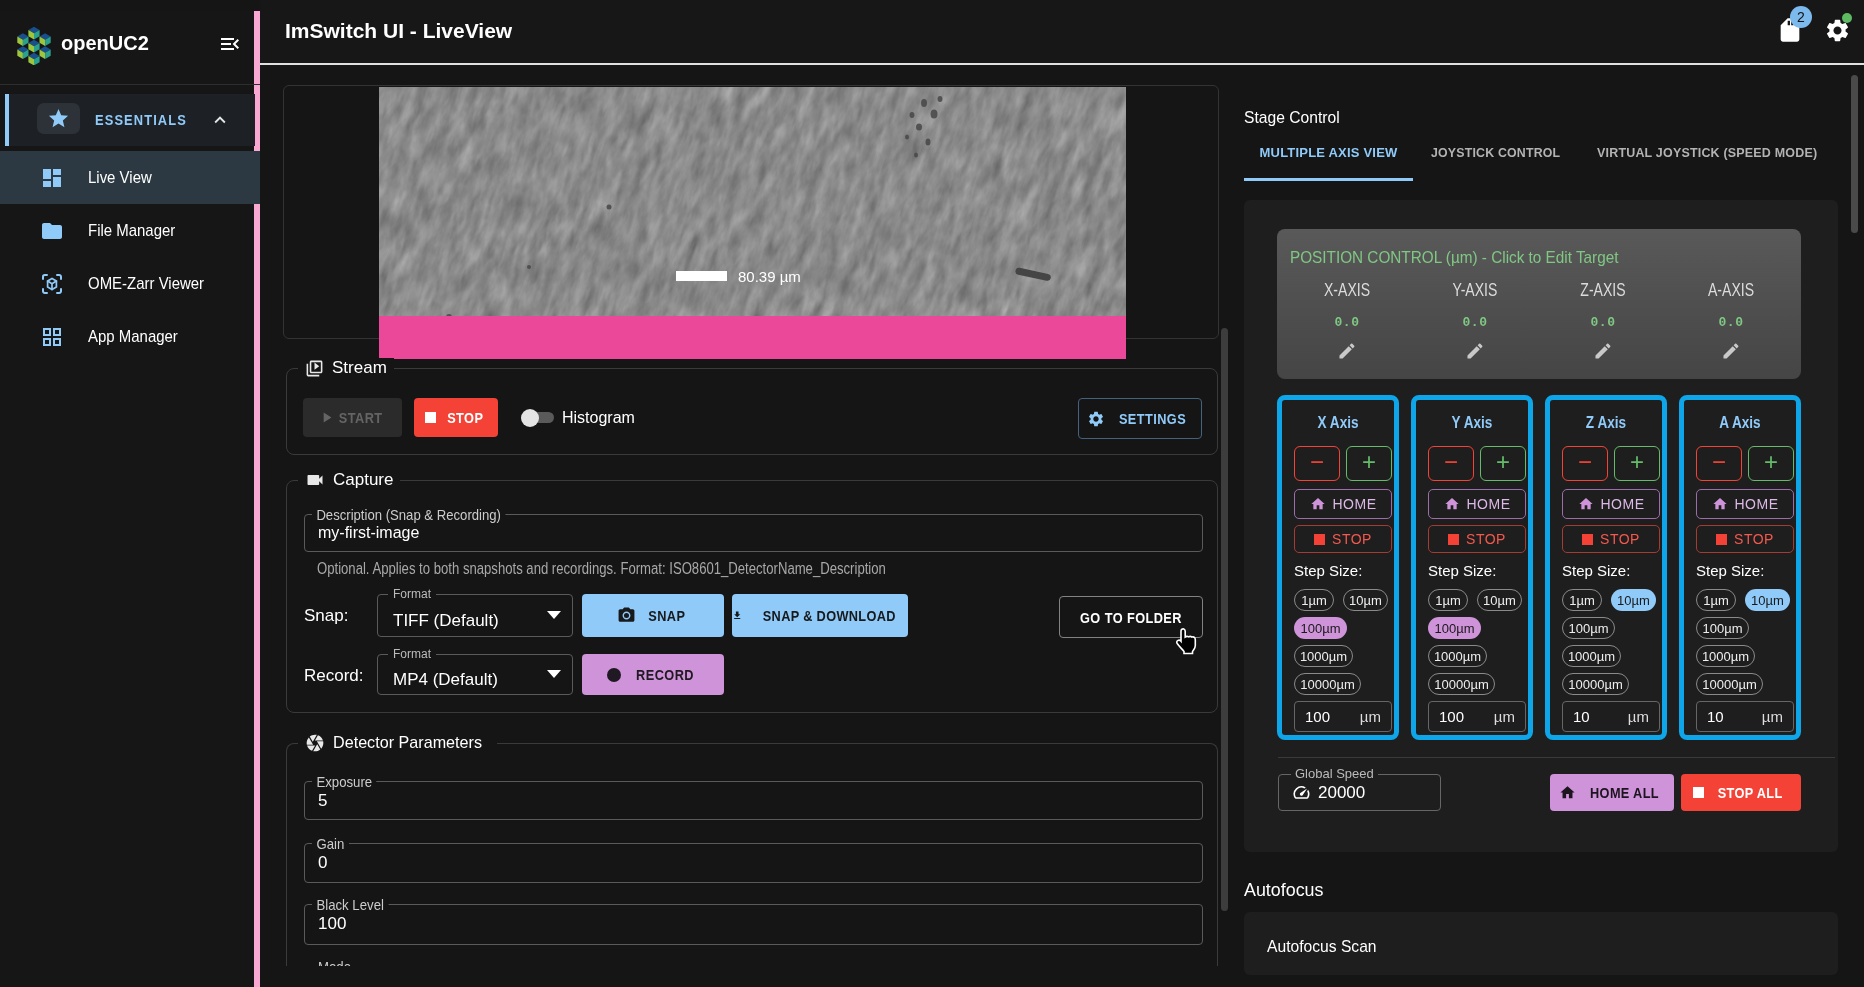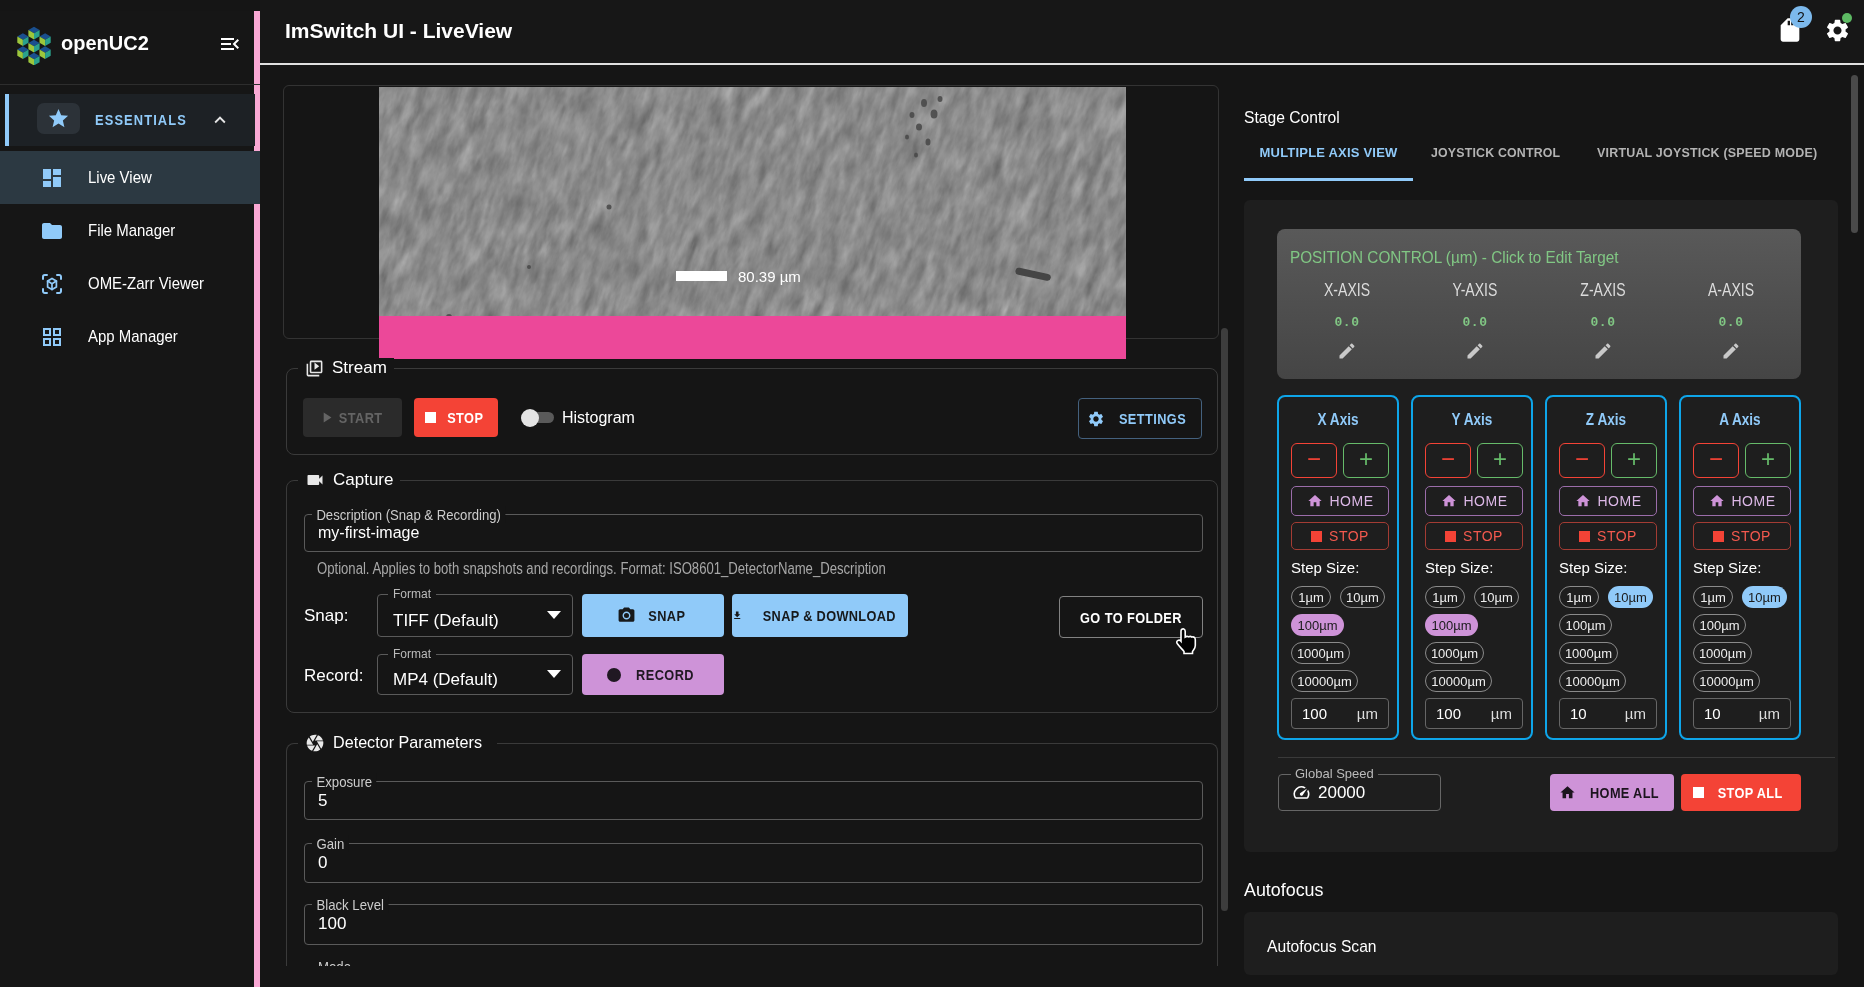--- a/index.html
+++ b/index.html
@@ -7,21 +7,21 @@
   font-family:"Liberation Sans", sans-serif; color:#fff; }
 .abs { position:absolute; }
 .flex { display:flex; align-items:center; }
 svg { display:block; }
 .poscol { top:44px; width:126px; text-align:center; }
 .axlab { font-size:18.5px; color:#dcdcdc; margin-top:6px; transform:scaleX(0.76); }
 .axval { font-family:"Liberation Mono", monospace; font-size:13px; font-weight:bold;
   color:#81c784; letter-spacing:0.5px; margin-top:14px; }
 .pencil { margin:11px auto 0; }
 .axcard { position:absolute; top:329px; width:122px; height:345px;
-  border:2px solid #0ea5e9; border-radius:8px; }
+  border:5px solid #0ea5e9; border-radius:8px; }
 .axtitle { position:absolute; left:0; top:13px; width:100%; text-align:center;
   font-size:17px; font-weight:bold; color:#90caf9; transform:scaleX(0.8); }
 .sqbtn { position:absolute; top:46px; width:46px; height:35px; border-radius:6px;
   display:flex; align-items:center; justify-content:center; font-size:24px; }
 .homebtn { position:absolute; left:12px; top:89px; width:98px; height:30px;
   border:1px solid #9b6daa; border-radius:5px; display:flex; align-items:center;
   justify-content:center; gap:7px; }
 .stopbtn { position:absolute; left:12px; top:125px; width:98px; height:28px;
   border:1px solid #a43c34; border-radius:5px; display:flex; align-items:center;
   justify-content:center; gap:7px; }

